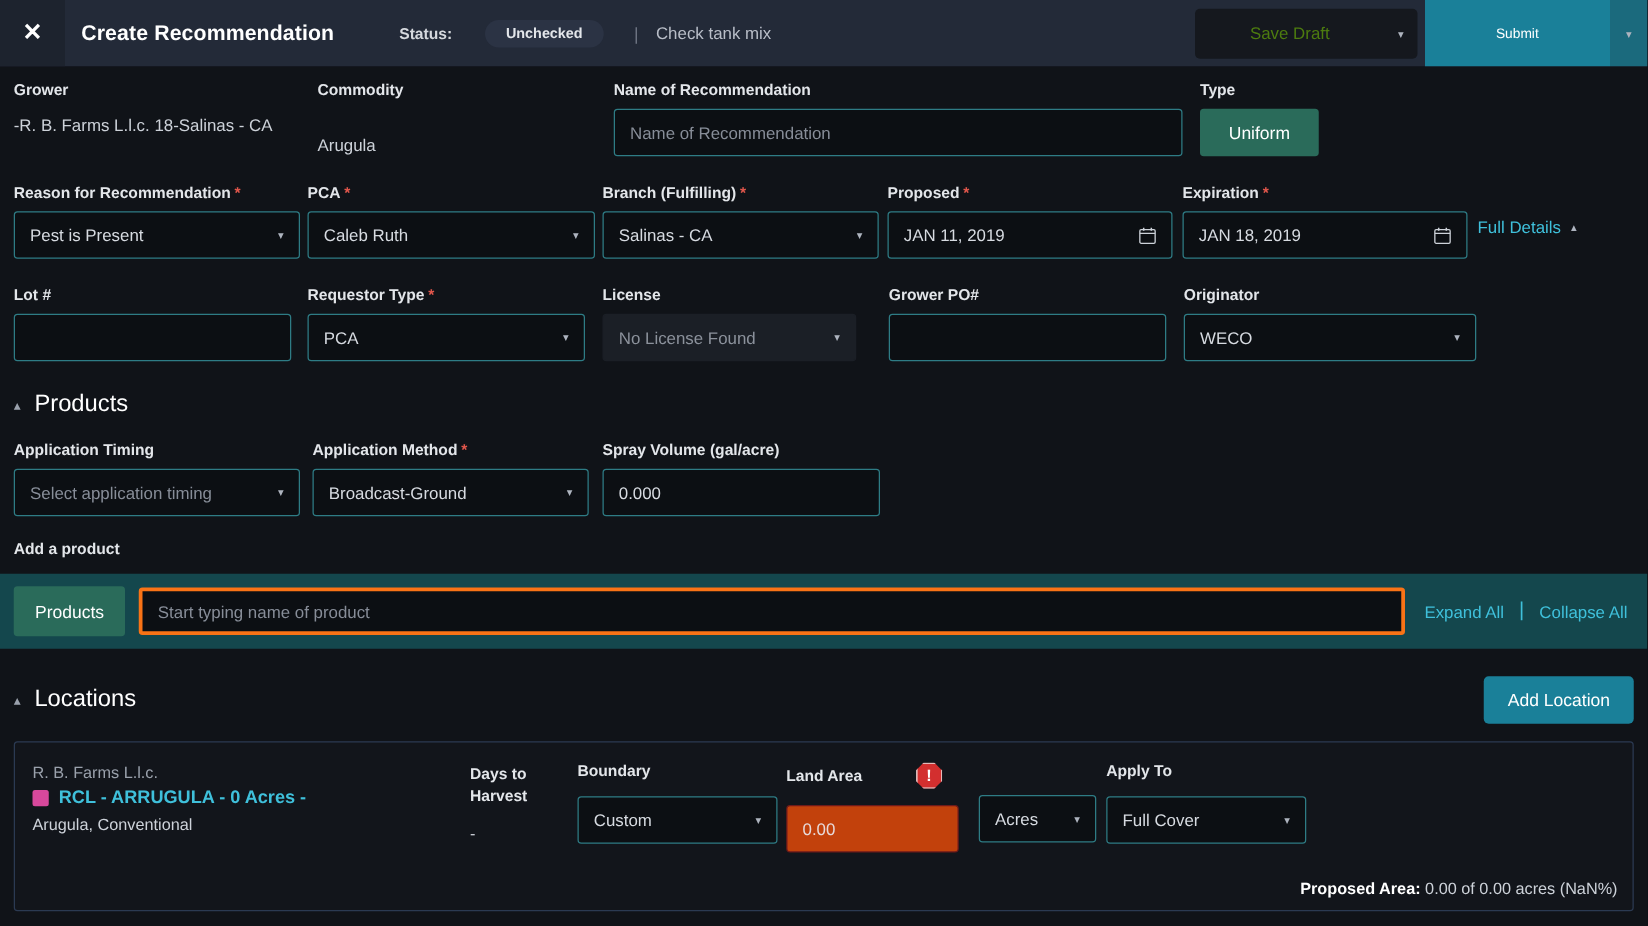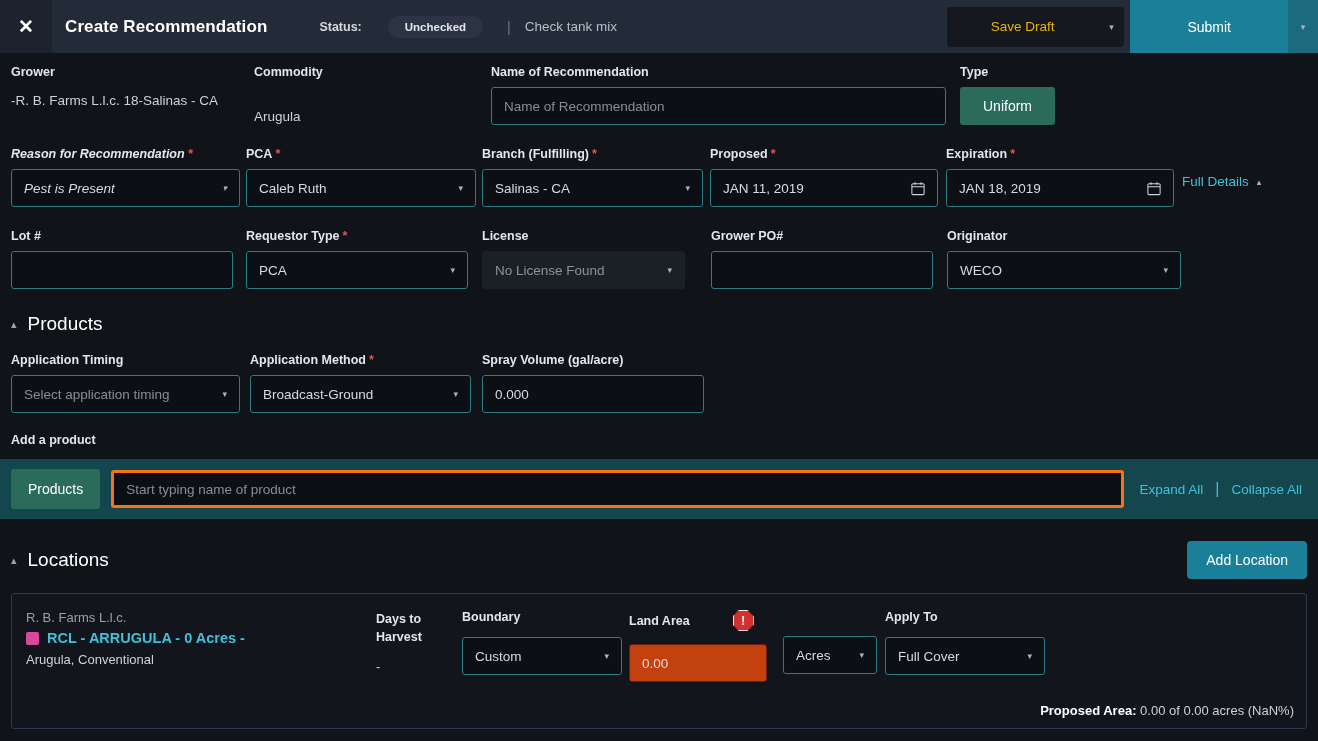--- a/index.html
+++ b/index.html
@@ -30,32 +30,32 @@
   .status-label { font-size: 12.5px; font-weight: bold; color: #d6d9de; }
   .status-pill {
     margin-left: 26px; background: #2b3344; border-radius: 13px;
     padding: 5px 17px; font-size: 11.5px; font-weight: bold; color: #e3e6ea;
   }
   .hdr-sep { color: #6e7583; margin: 0 14px 0 24px; font-size: 14px; }
   .tankmix { font-size: 13.5px; color: #b9bec8; cursor: pointer; }
   .header-spacer { flex: 1; }
   .btn-group { display: flex; align-items: center; }
   .btn-save {
-    background: #15181e; color: #eab308; border: none; height: 40px;
+    background: #15181e; color: #4d7c0f; border: none; height: 40px;
     padding: 0 44px; font-size: 13.5px; font-family: inherit;
     border-radius: 4px 0 0 4px; cursor: pointer;
   }
   .btn-save-caret {
     background: #15181e; width: 26px; height: 40px; display: flex;
     align-items: center; justify-content: center; cursor: pointer;
     border-radius: 0 4px 4px 0; margin-right: 6px;
   }
   .btn-submit {
     background: #1a8099; color: #ffffff; border: none; height: 53px;
-    padding: 0 57px; font-size: 14px; font-family: inherit; cursor: pointer;
+    padding: 0 57px; font-size: 11px; font-family: inherit; cursor: pointer;
   }
   .btn-submit-caret {
     background: #1b6a7d; width: 30px; height: 53px; display: flex;
     align-items: center; justify-content: center; cursor: pointer;
   }
   .caret { font-size: 9px; color: #aeb4bf; }
 
   
   .body-scroll { height: 688px; overflow: hidden; background: #101318; }
   .sec { padding: 0 11px; }
@@ -194,21 +194,21 @@
           <span class="ph">Name of Recommendation</span>
         </div>
       </div>
       <div class="fld" style="margin-left:14px;">
         <span class="lbl">Type</span>
         <button class="type-btn">Uniform</button>
       </div>
     </div>
 
     <div class="sec row" style="padding-top:22px;">
-      <div class="fld" style="width:235px;font-style:italic;">
+      <div class="fld" style="width:235px;">
         <span class="lbl"><span>Reason for Recommendation</span><span class="req">*</span></span>
         <div class="select" style="width:229px;">
           <span>Pest is Present</span>
           <span class="caret">▾</span>
         </div>
       </div>
       <div class="fld" style="width:236px;">
         <span class="lbl"><span>PCA</span><span class="req">*</span></span>
         <div class="select" style="width:230px;">
           <span>Caleb Ruth</span>

